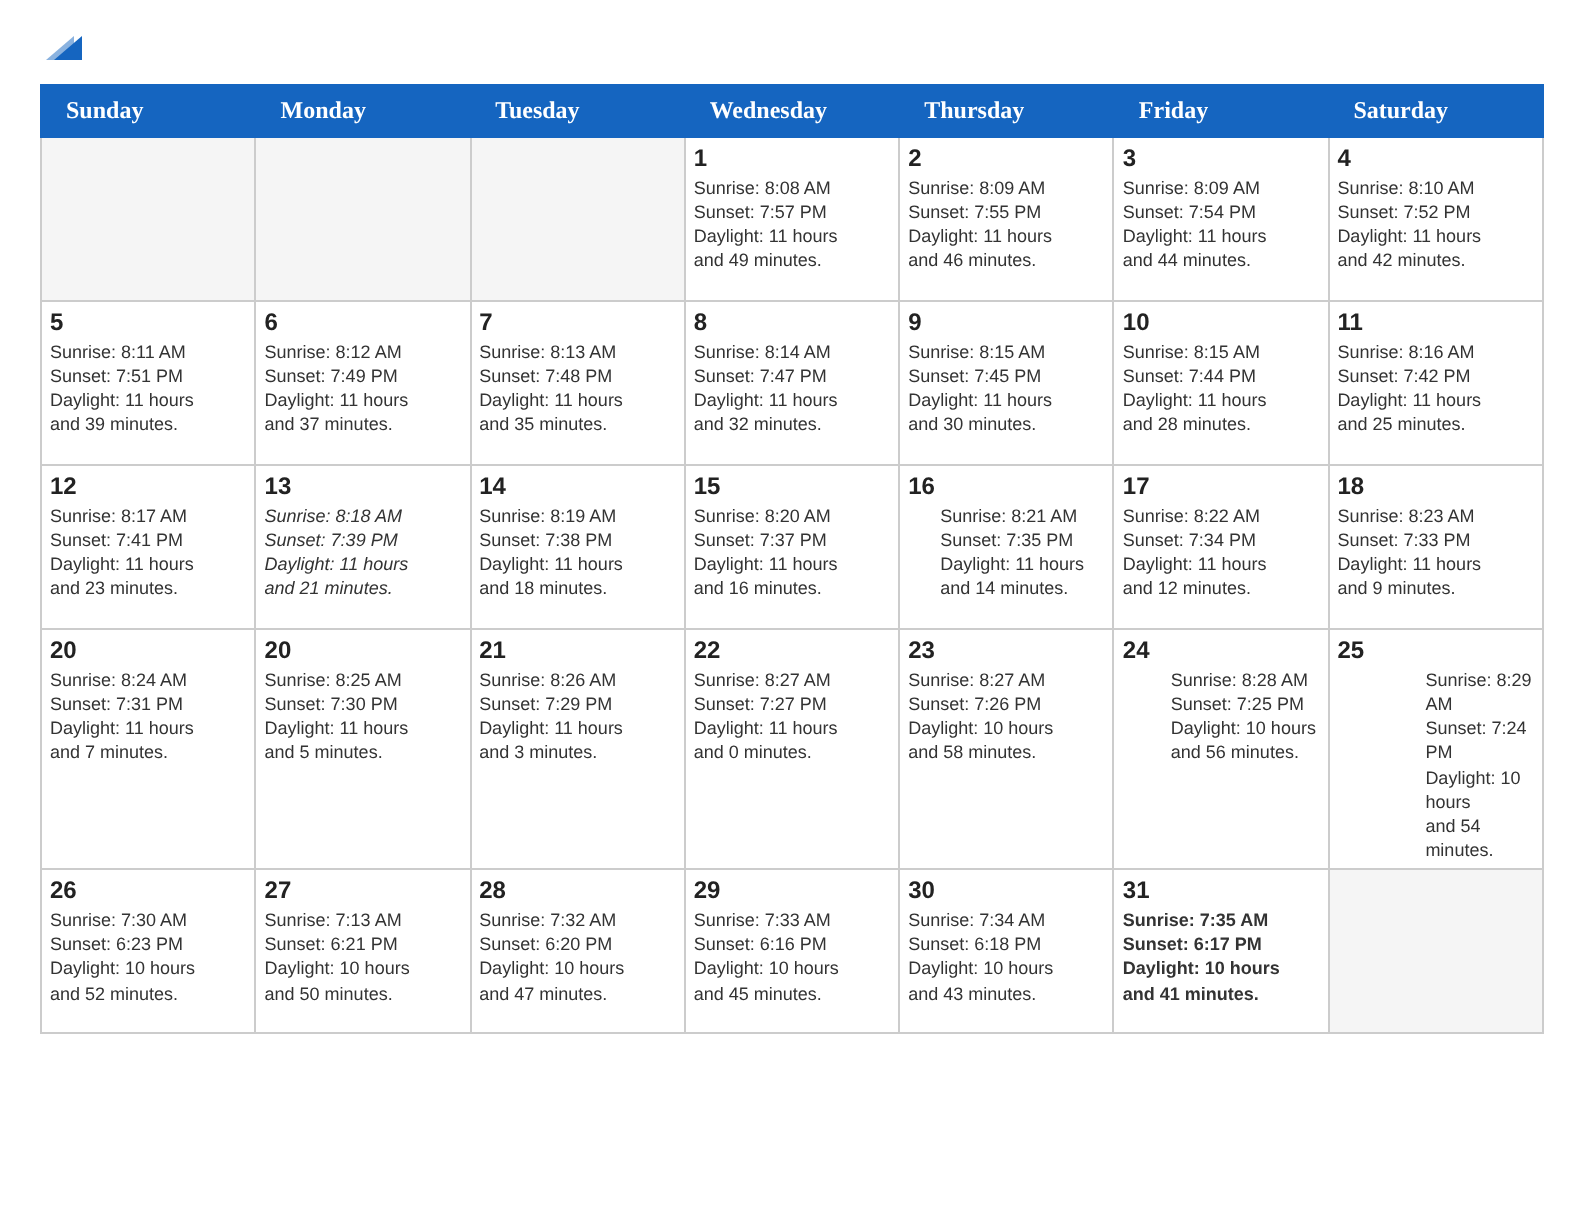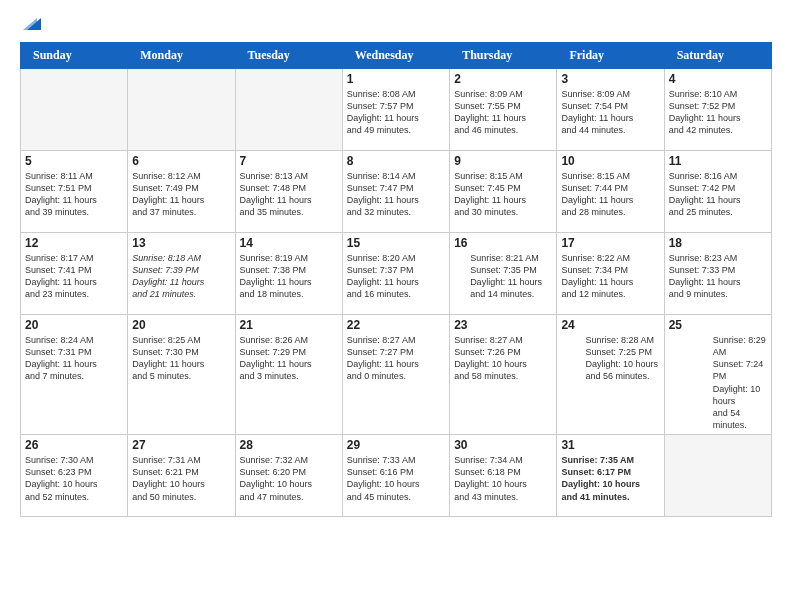--- a/index.html
+++ b/index.html
@@ -309,21 +309,21 @@
         <tr>
           <td>
             <span class="day-num">26</span>
             <div class="day-info" style="white-space: pre-line;">Sunrise: 7:30 AM
 Sunset: 6:23 PM
 Daylight: 10 hours
 and 52 minutes.</div>
           </td>
           <td>
             <span class="day-num">27</span>
-            <div class="day-info" style="white-space: pre-line;">Sunrise: 7:31 AM
+            <div class="day-info" style="white-space: pre-line;">Sunrise: 7:13 AM
 Sunset: 6:21 PM
 Daylight: 10 hours
 and 50 minutes.</div>
           </td>
           <td>
             <span class="day-num">28</span>
             <div class="day-info" style="white-space: pre-line;">Sunrise: 7:32 AM
 Sunset: 6:20 PM
 Daylight: 10 hours
 and 47 minutes.</div>

